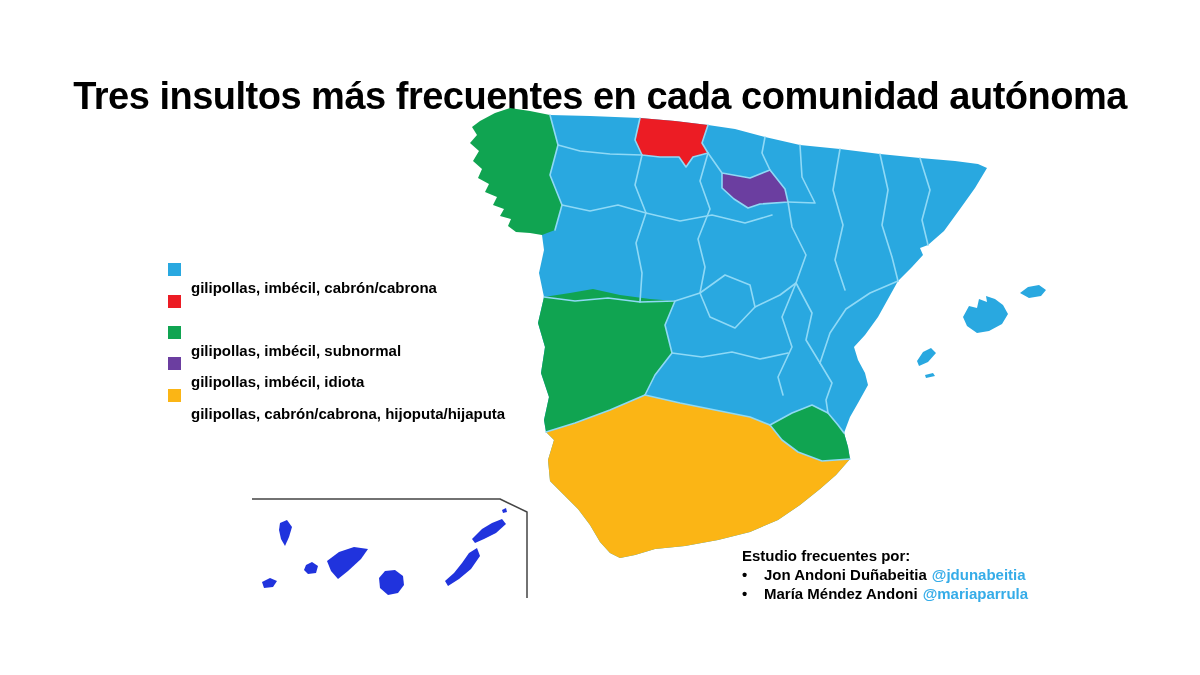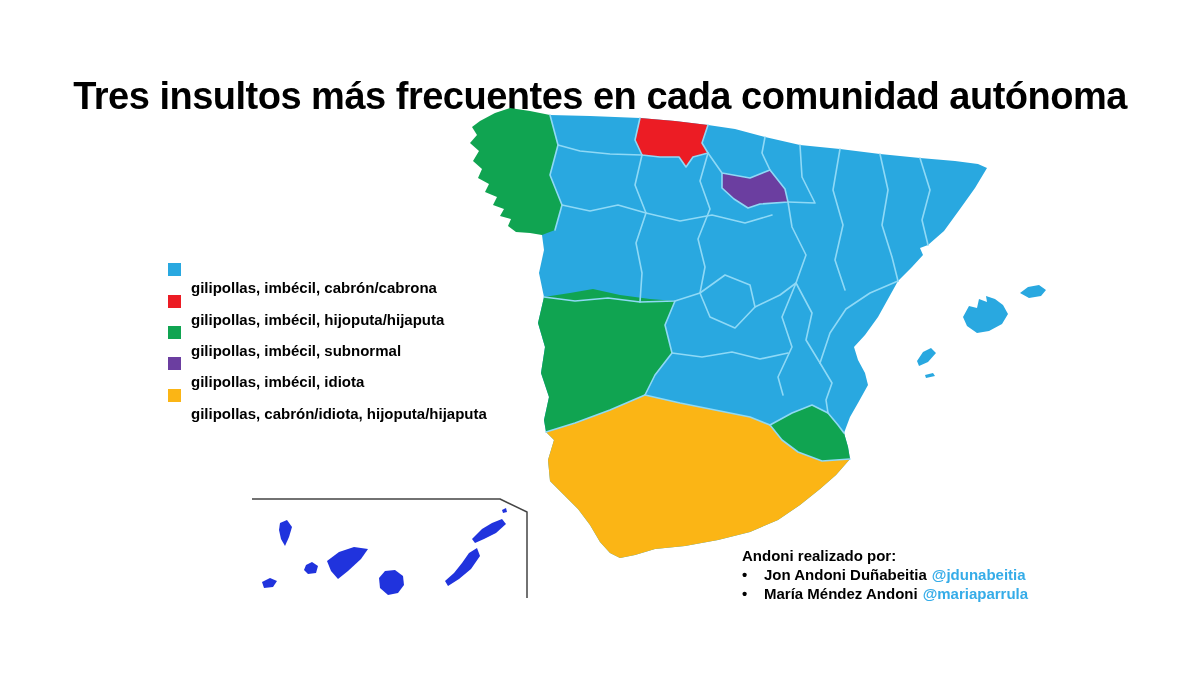--- a/index.html
+++ b/index.html
@@ -32,33 +32,32 @@
 
   <h1 class="title">Tres insultos más frecuentes en cada comunidad autónoma</h1>
 
   <div class="legend">
     <div class="legend-row">
       <span class="swatch" style="background: rgb(41, 168, 224);"></span>
       <span class="legend-label">gilipollas, imbécil, cabrón/cabrona</span>
     </div>
     <div class="legend-row">
       <span class="swatch" style="background: rgb(236, 28, 36);"></span>
-      <span class="legend-label">gilipollas, imbécil, hijoputa/hijaputa</span>
     </div>
     <div class="legend-row">
       <span class="swatch" style="background: rgb(16, 164, 81);"></span>
       <span class="legend-label">gilipollas, imbécil, subnormal</span>
     </div>
     <div class="legend-row">
       <span class="swatch" style="background: rgb(107, 62, 160);"></span>
       <span class="legend-label">gilipollas, imbécil, idiota</span>
     </div>
     <div class="legend-row">
       <span class="swatch" style="background: rgb(251, 181, 21);"></span>
-      <span class="legend-label">gilipollas, cabrón/idiota, hijoputa/hijaputa</span>
+      <span class="legend-label">gilipollas, cabrón/cabrona, hijoputa/hijaputa</span>
     </div>
   </div>
 
   <svg class="map-svg" viewBox="0 0 620 490">
     <path d="M55,40 L100,30 L140,31 L190,33 L225,36 L258,40 L285,44 L315,52 L350,60 L390,64 L430,69 L470,73 L505,76 L528,79 L537,83
          L525,103 L510,124 L494,146 L478,160 L470,163 L473,170 L462,182 L448,196 L438,214 L428,232 L415,250 L404,262 L408,275
          L415,288 L418,300 L408,318 L400,332 L394,348 L398,362 L400,374 L386,390 L370,404 L350,420 L328,435 L300,447 L268,455
          L235,461 L205,464 L185,470 L170,473 L160,468 L150,457 L140,440 L128,424 L114,410 L100,396 L98,375 L104,355 L96,347
          L94,335 L99,312 L91,288 L95,262 L88,238 L94,212 L89,188 L94,165 L92,150 L80,120 L70,80 Z" fill="#29A8E0"></path>
     <path d="M100,30 L108,60 L100,90 L112,120 L105,145 L92,150 L80,148 L66,147 L58,141 L61,134 L50,131 L54,124 L43,120 L47,112
@@ -113,21 +112,21 @@
       <path d="M66,75 L72,72 L78,76 L76,83 L68,84 L64,80 Z" fill="#2033DD"></path>
       <path d="M87,71 L99,62 L114,57 L128,59 L121,69 L108,81 L98,89 L91,81 Z" fill="#2033DD"></path>
       <path d="M139,88 L145,81 L155,80 L163,86 L164,95 L158,103 L148,105 L140,98 Z" fill="#2033DD"></path>
       <path d="M205,91 L214,83 L222,73 L229,63 L237,58 L240,66 L231,79 L219,89 L208,96 Z" fill="#2033DD"></path>
       <path d="M232,49 L242,39 L252,33 L262,29 L266,34 L256,43 L244,49 L235,53 Z" fill="#2033DD"></path>
       <path d="M262,20 L266,18 L267,22 L263,23 Z" fill="#2033DD"></path>
     </g>
   </svg>
 
   <div class="credits">
-    <div>Andoni realizado por:</div>
+    <div>Estudio frecuentes por:</div>
     <div class="credit-row">
       <span class="bullet">•</span>
       <span>Jon Andoni Duñabeitia</span>
       <span class="handle">@jdunabeitia</span>
     </div>
     <div class="credit-row">
       <span class="bullet">•</span>
       <span>María Méndez Andoni</span>
       <span class="handle">@mariaparrula</span>
     </div>

